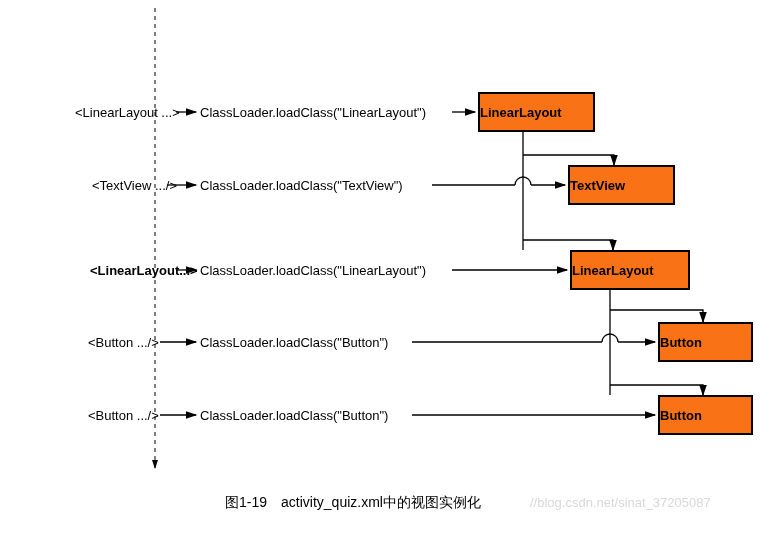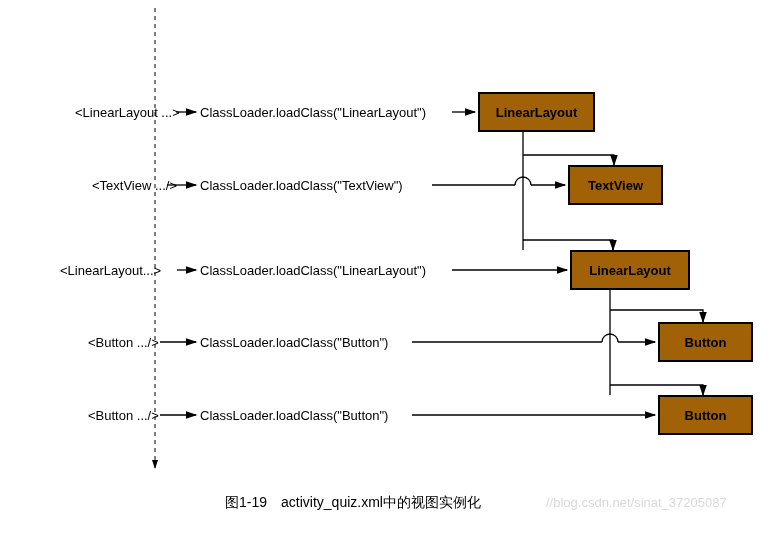--- a/index.html
+++ b/index.html
@@ -19,24 +19,24 @@
     height: 536px;
   }
   .txt {
     position: absolute;
     white-space: nowrap;
     color: #000;
   }
   .box {
     position: absolute;
     border: 2px solid #000;
-    background: #a16207;
+    background: #f97316;
     display: flex;
     align-items: center;
-    justify-content: center;
+    justify-content: flex-start;
     font-weight: bold;
     font-size: 13px;
   }
   .caption {
     position: absolute;
     width: 706px;
     text-align: center;
     font-size: 14px;
     color: #000;
   }
@@ -101,39 +101,39 @@
 
 
   <div class="txt" style="left:75px; top:105px;">&lt;LinearLayout ...&gt;</div>
   <div class="txt" style="left:200px; top:105px;">ClassLoader.loadClass("LinearLayout")</div>
   <div class="box" style="left:478px; top:92px; width:117px; height:40px;">
     <span>LinearLayout</span>
   </div>
 
   <div class="txt" style="left:92px; top:178px;">&lt;TextView .../&gt;</div>
   <div class="txt" style="left:200px; top:178px;">ClassLoader.loadClass("TextView")</div>
-  <div class="box" style="left:568px; top:165px; width:95px; height:40px;">
+  <div class="box" style="left:568px; top:165px; width:107px; height:40px;">
     <span>TextView</span>
   </div>
 
-  <div class="txt" style="left:60px; top:263px;">&lt;LinearLayout...&gt;</div>
+  <div class="txt" style="left:90px; top:263px;font-weight:bold;">&lt;LinearLayout...&gt;</div>
   <div class="txt" style="left:200px; top:263px;">ClassLoader.loadClass("LinearLayout")</div>
   <div class="box" style="left:570px; top:250px; width:120px; height:40px;">
     <span>LinearLayout</span>
   </div>
 
   <div class="txt" style="left:88px; top:335px;">&lt;Button .../&gt;</div>
   <div class="txt" style="left:200px; top:335px;">ClassLoader.loadClass("Button")</div>
   <div class="box" style="left:658px; top:322px; width:95px; height:40px;">
     <span>Button</span>
   </div>
 
   <div class="txt" style="left:88px; top:408px;">&lt;Button .../&gt;</div>
   <div class="txt" style="left:200px; top:408px;">ClassLoader.loadClass("Button")</div>
   <div class="box" style="left:658px; top:395px; width:95px; height:40px;">
     <span>Button</span>
   </div>
 
-  <div class="watermark" style="left:530px; top:495px;margin-left:16px;">//blog.csdn.net/sinat_37205087</div>
+  <div class="watermark" style="left:530px; top:495px;">//blog.csdn.net/sinat_37205087</div>
 
   <div class="caption" style="top:494px; left:0;">图1-19　activity_quiz.xml中的视图实例化</div>
 
 </div>
 
 </body></html>

